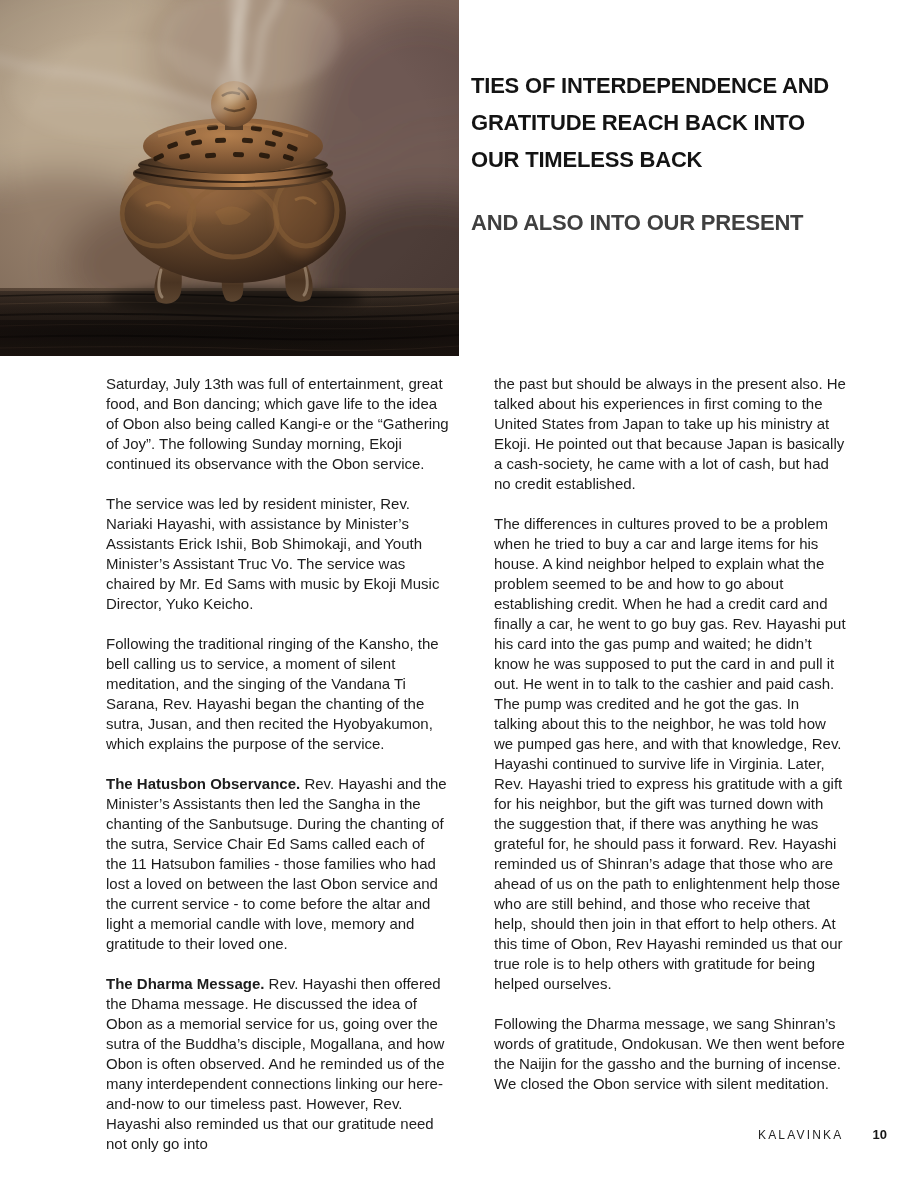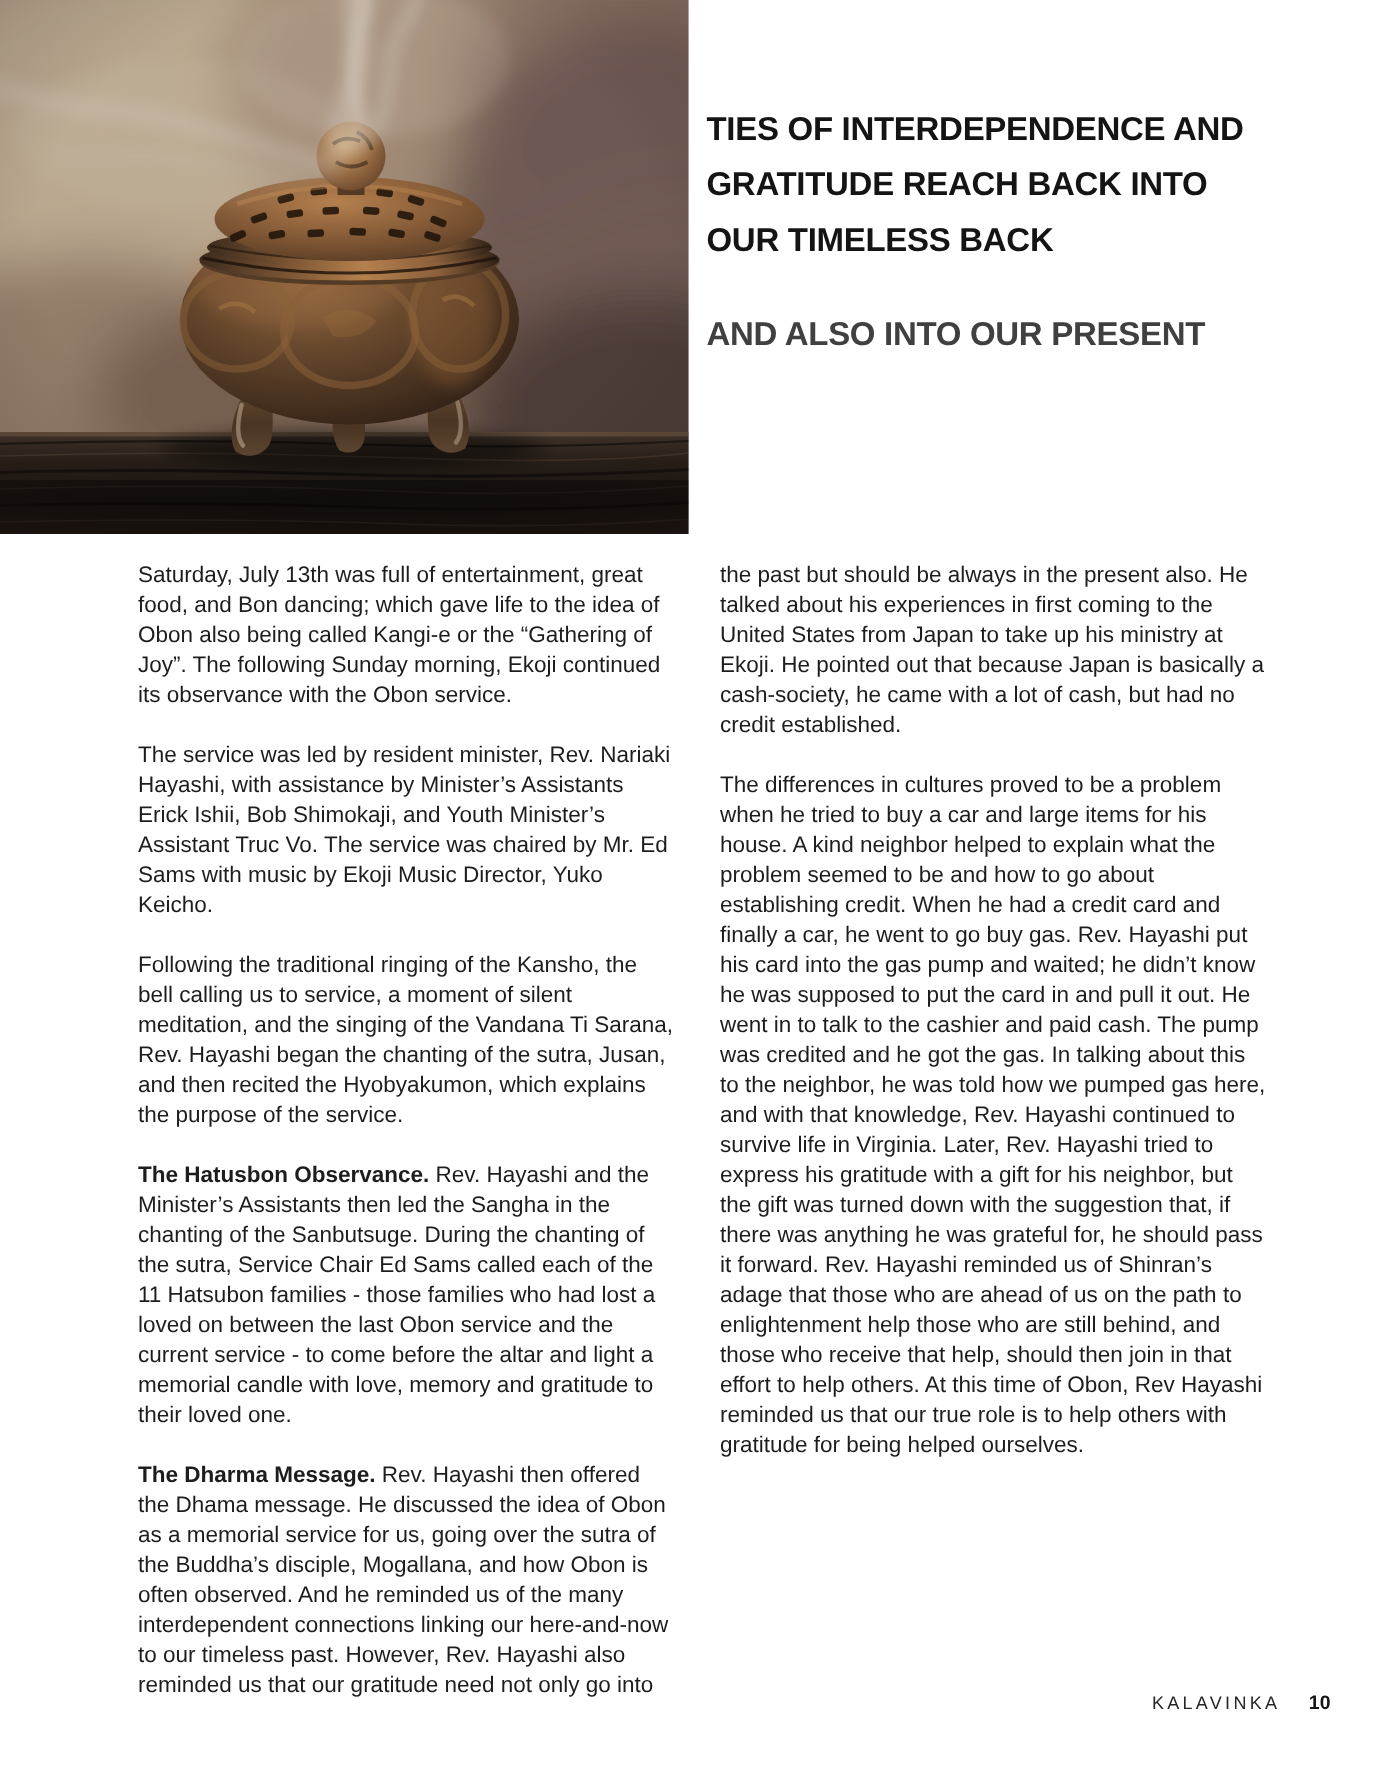--- a/index.html
+++ b/index.html
@@ -10,26 +10,26 @@
   .photo svg{display:block;}
 
   .header{position:absolute;left:471px;top:44px;width:424px;}
   .title{font-weight:bold;font-size:65px;line-height:0.96;letter-spacing:-2.5px;color:#171717;}
   .title span{display:block;white-space:nowrap;}
   .subtitle{margin-top:23px;font-weight:bold;font-size:22px;line-height:37px;letter-spacing:-0.2px;color:#141414;}
   .subtitle div{white-space:nowrap;}
   .tagline{margin-top:32px;font-weight:bold;font-size:22px;letter-spacing:-0.2px;color:#404040;white-space:nowrap;}
 
   .col{position:absolute;top:374px;font-size:15px;line-height:20px;color:#1d1d1d;}
-  .col p{margin:0 0 20px 0;}
+  .col p{margin:0 0 20px 14px;}
   .col p strong{font-weight:bold;text-align:center;}
   .col-left{left:92px;width:357px;}
   .col-right{left:480px;width:366px;}
 
-  .footer{position:absolute;top:1127px;right:31px;display:flex;align-items:baseline;gap:19px;}
+  .footer{position:absolute;top:1127px;right:31px;display:flex;align-items:baseline;gap:29px;}
   .pub{font-size:12px;letter-spacing:2.2px;color:#262626;}
   .pagenum{font-size:13px;font-weight:bold;color:#161616;}
 </style>
 </head>
 <body>
 
 <div class="page">
 
   <div class="photo" title="Bronze incense burner with rising smoke on a dark wooden table">
     <svg width="459" height="356" viewBox="0 0 459 356" xmlns="http://www.w3.org/2000/svg">
@@ -192,20 +192,21 @@
     <p><strong></strong><span>Saturday, July 13th was full of entertainment, great food, and Bon dancing; which gave life to the idea of Obon also being called Kangi-e or the “Gathering of Joy”. The following Sunday morning, Ekoji continued its observance with the Obon service.</span></p>
     <p><strong></strong><span>The service was led by resident minister, Rev. Nariaki Hayashi, with assistance by Minister’s Assistants Erick Ishii, Bob Shimokaji, and Youth Minister’s Assistant Truc Vo.  The service was chaired by Mr. Ed Sams with music by Ekoji Music Director, Yuko Keicho.</span></p>
     <p><strong></strong><span>Following the traditional ringing of the Kansho, the bell calling us to service, a  moment of silent meditation, and the singing of the Vandana Ti Sarana, Rev. Hayashi began the chanting of the sutra, Jusan, and then recited the Hyobyakumon, which explains the purpose of the service.</span></p>
     <p><strong>The Hatusbon Observance.</strong><span>  Rev. Hayashi and the Minister’s Assistants then led the Sangha in the chanting of the Sanbutsuge. During the chanting of the sutra, Service Chair Ed Sams called each of the 11 Hatsubon families - those families who had lost a loved on between the last Obon service and the current service - to come before the altar and light a memorial candle with love, memory and gratitude to their loved one.</span></p>
     <p><strong>The Dharma Message.</strong><span>  Rev. Hayashi then offered the Dhama message.  He discussed the idea of Obon as a memorial service for us, going over the sutra of the Buddha’s disciple, Mogallana, and how Obon is often observed.  And he reminded us of the many interdependent connections linking our here-and-now to our timeless past.  However, Rev. Hayashi also reminded us that our gratitude need not only go into</span></p>
   </div>
 
   <div class="col col-right">
     <p><strong></strong><span>the past but should be always in the present also.  He talked about his experiences in first coming to the United States from Japan to take up his ministry at Ekoji.  He pointed out that because Japan is basically a cash-society, he came with a lot of cash, but had no credit established.</span></p>
     <p><strong></strong><span>The differences in cultures proved to be a problem when he tried to buy a car and large items for his house. A kind neighbor helped to explain what the problem seemed to be and how to go about establishing credit. When he had a credit card and finally a car, he went to go buy gas. Rev. Hayashi put his card into the gas pump and waited; he didn’t know he was supposed to put the card in and pull it out. He went in to talk to the cashier and paid cash. The pump was credited and he got the gas. In talking about this to the neighbor, he was told how we pumped gas here, and with that knowledge, Rev. Hayashi continued to survive life in Virginia. Later, Rev. Hayashi tried to express his gratitude with a gift for his neighbor, but the gift was turned down with the suggestion that, if there was anything he was grateful for, he should pass it forward. Rev. Hayashi reminded us of Shinran’s adage that those who are ahead of us on the path to enlightenment help those who are still behind, and those who receive that help, should then join in that effort to help others. At this time of Obon, Rev Hayashi reminded us that our true role is to help others with gratitude for being helped ourselves.</span></p>
+    <p><strong></strong><span>Following the Dharma message, we sang Shinran’s words of gratitude, Ondokusan.  We then went before the Naijin for the gassho and the burning of incense.  We closed the Obon service with silent meditation.</span></p>
   </div>
 
   <div class="footer">
     <span class="pub">KALAVINKA</span>
     <span class="pagenum">10</span>
   </div>
 
 </div>
 
 </body></html>

